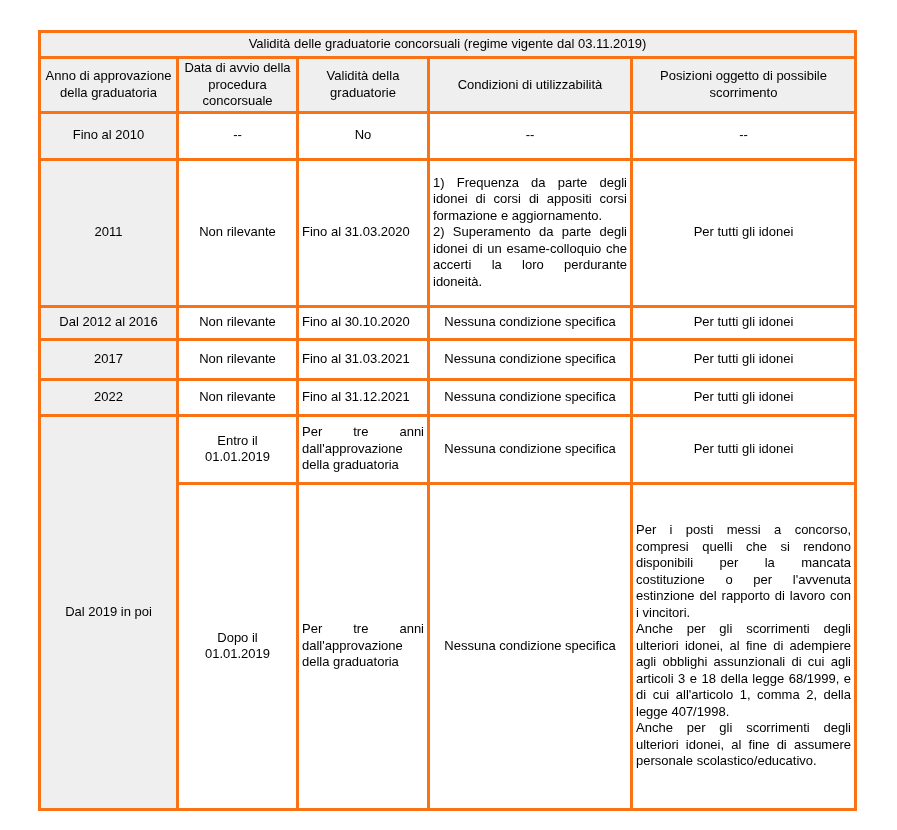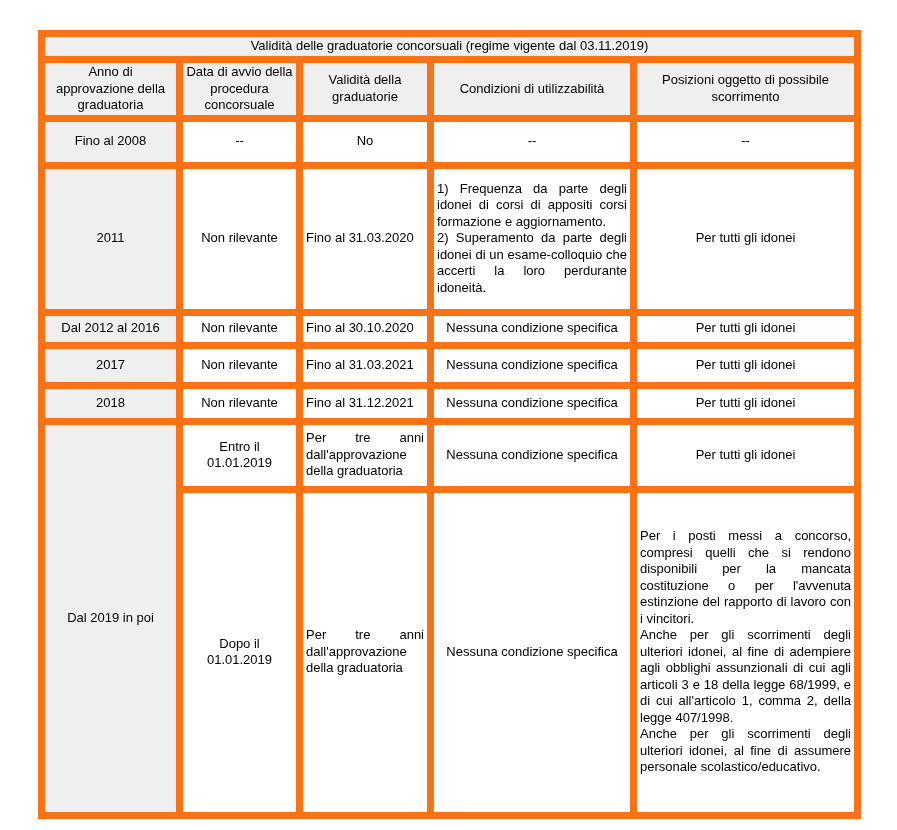--- a/index.html
+++ b/index.html
@@ -15,21 +15,21 @@
   }
   .doc-table {
     position: absolute;
     left: 38px;
     top: 30px;
     width: 816px;
     border-collapse: collapse;
     table-layout: fixed;
   }
   .doc-table td {
-    border: 7px solid #f97316;
+    border: 3px solid #f97316;
     vertical-align: middle;
     padding: 1px 3px;
     line-height: 1.27;
     word-wrap: break-word;
   }
   .shade   { background: #efefef; }
   .center  { text-align: center; }
   .left    { text-align: left; }
   .just    { text-align: justify; }
   .preline { white-space: pre-line; }
@@ -68,21 +68,21 @@
 
   <tr class="h-header">
     <td class="shade center">Anno di approvazione della graduatoria</td>
     <td class="shade center">Data di avvio della procedura concorsuale</td>
     <td class="shade center">Validità della graduatorie</td>
     <td class="shade center">Condizioni di utilizzabilità</td>
     <td class="shade center">Posizioni oggetto di possibile scorrimento</td>
   </tr>
 
   <tr class="h-r1">
-    <td class="shade center">Fino al 2008</td>
+    <td class="shade center">Fino al 2010</td>
     <td class="center">--</td>
     <td class="center">No</td>
     <td class="center">--</td>
     <td class="center">--</td>
   </tr>
 
   <tr class="h-r2011">
     <td class="shade center">2011</td>
     <td class="center">Non rilevante</td>
     <td class="left">Fino al 31.03.2020</td>
@@ -103,21 +103,21 @@
 
   <tr class="h-r2017">
     <td class="shade center">2017</td>
     <td class="center">Non rilevante</td>
     <td class="left">Fino al 31.03.2021</td>
     <td class="center">Nessuna condizione specifica</td>
     <td class="center">Per tutti gli idonei</td>
   </tr>
 
   <tr class="h-r2018">
-    <td class="shade center">2018</td>
+    <td class="shade center">2022</td>
     <td class="center">Non rilevante</td>
     <td class="left">Fino al 31.12.2021</td>
     <td class="center">Nessuna condizione specifica</td>
     <td class="center">Per tutti gli idonei</td>
   </tr>
 
   <tr class="h-entro">
     <td class="shade center" rowspan="2">Dal 2019 in poi</td>
     <td class="center preline">Entro il
 01.01.2019</td>

